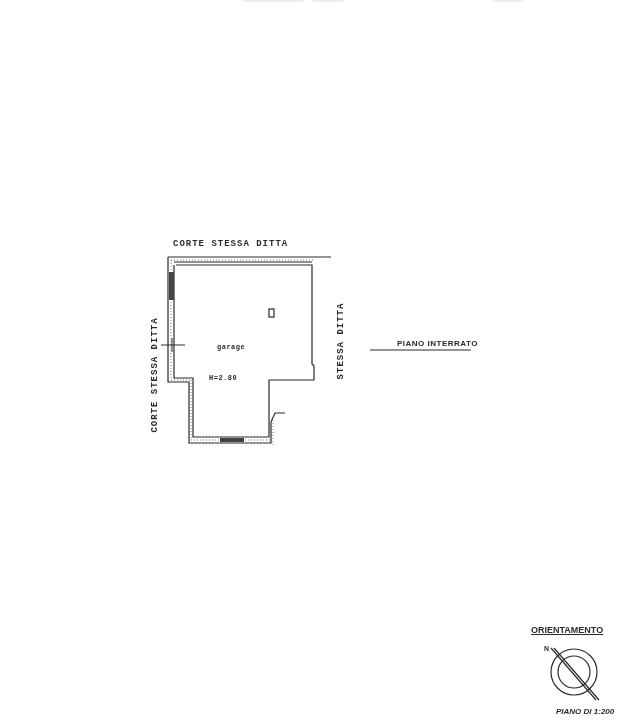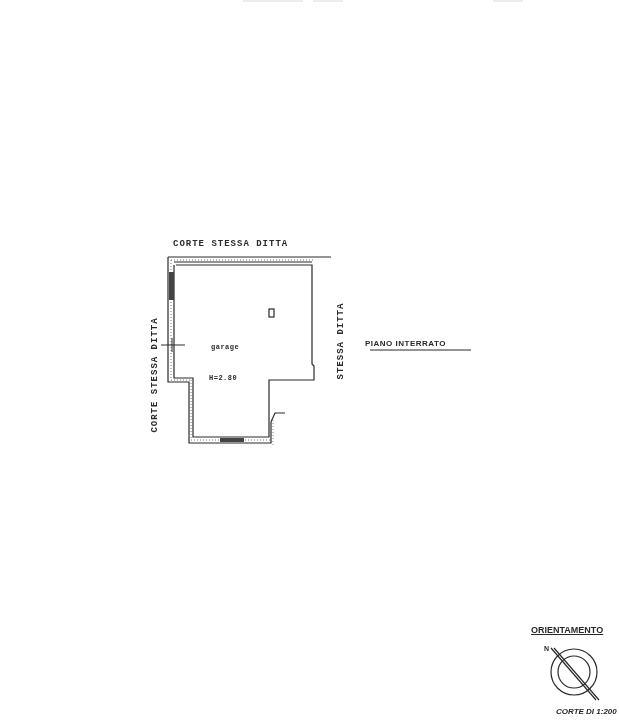--- a/index.html
+++ b/index.html
@@ -14,24 +14,24 @@
   }
   .lbl-top { left: 160px; top: 239px; font-size: 9px; }
   .lbl-left {
     left: 82px; top: 370px; font-size: 9px;
     transform: rotate(-90deg); transform-origin: center center; width: 120px; text-align: center;
   }
   .lbl-right {
     left: 268px; top: 336px; font-size: 9px;
     transform: rotate(-90deg); transform-origin: center center; width: 120px; text-align: center;
   }
-  .room-name { left: 198px; top: 343px; font-size: 7px; letter-spacing: 0.5px; }
+  .room-name { left: 204px; top: 343px; font-size: 7px; letter-spacing: 0.5px; }
   .room-height { left: 196px; top: 374px; font-size: 7px; letter-spacing: 0.5px; }
   .floor-label {
-    left: 352px; top: 339px; font-size: 8px; letter-spacing: 0.5px;
+    left: 384px; top: 339px; font-size: 8px; letter-spacing: 0.5px;
     font-family: "Liberation Sans", sans-serif;
     text-align: center;
   }
   .orient-title {
     left: 518px; top: 625px; font-size: 9px; text-decoration: underline;
     font-family: "Liberation Sans", sans-serif; letter-spacing: 0;
   }
   .scale-label {
     left: 543px; top: 707px; font-size: 8px; font-style: italic;
     font-family: "Liberation Sans", sans-serif; letter-spacing: 0;
@@ -94,14 +94,14 @@
   </svg>
 
   <div class="lbl lbl-top">CORTE STESSA DITTA</div>
   <div class="lbl lbl-left">CORTE STESSA DITTA</div>
   <div class="lbl lbl-right">STESSA DITTA</div>
   <div class="lbl room-name">garage</div>
   <div class="lbl room-height">H=2.80</div>
   <div class="lbl floor-label">PIANO INTERRATO</div>
   <div class="lbl orient-title">ORIENTAMENTO</div>
   <div class="lbl north">N</div>
-  <div class="lbl scale-label">CORTE DI 1:200</div>
+  <div class="lbl scale-label">PIANO DI 1:200</div>
 </div>
 
 </body></html>

